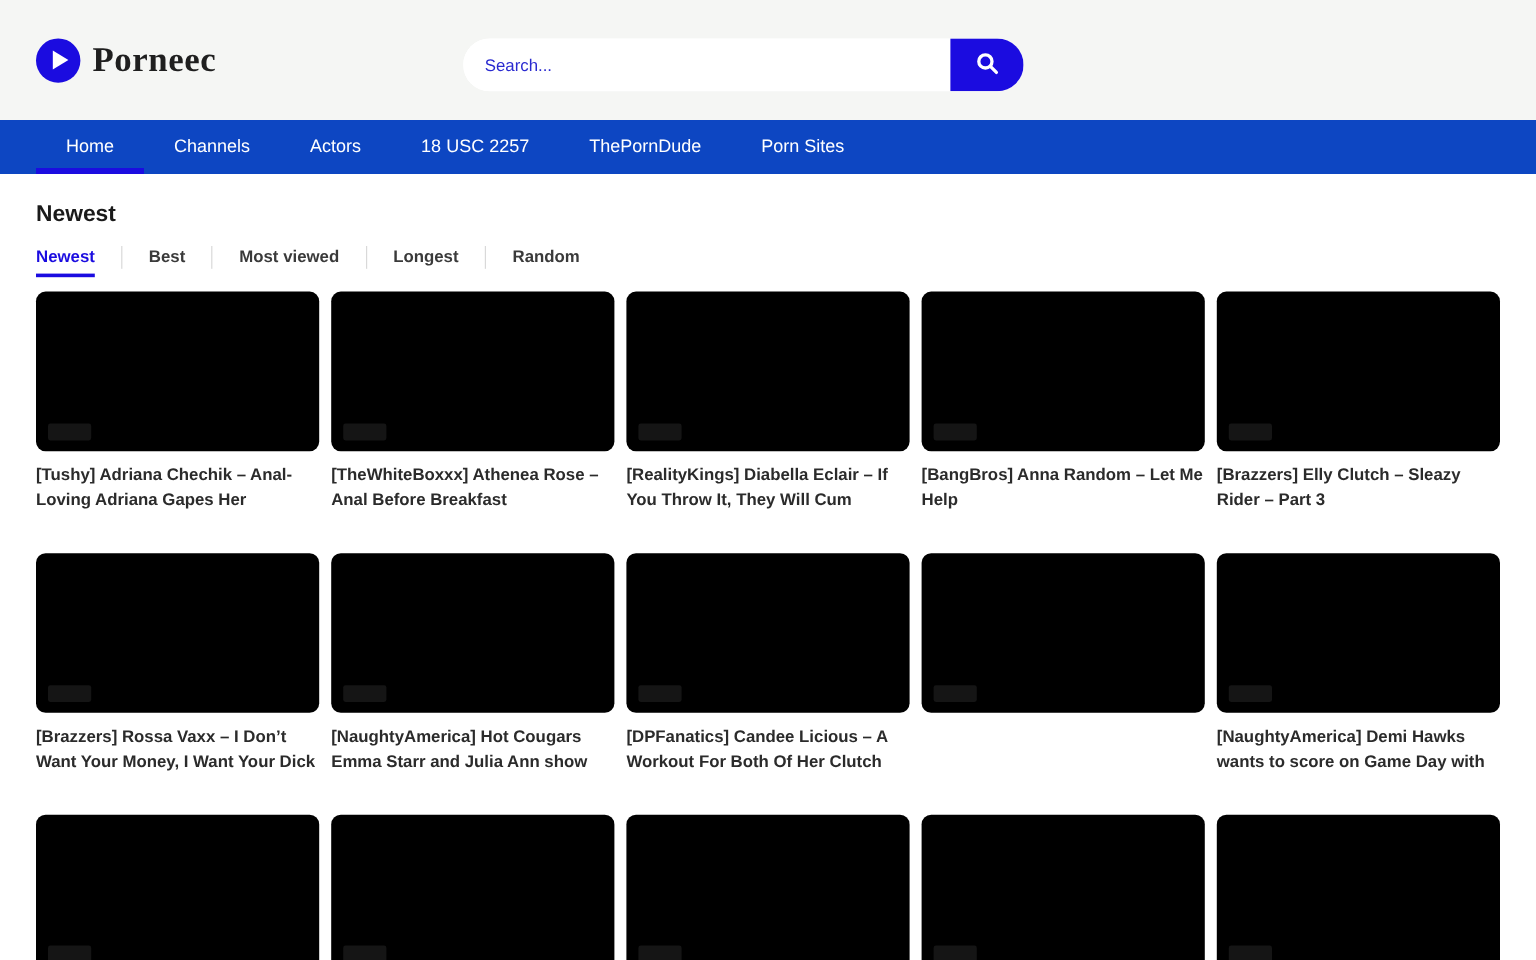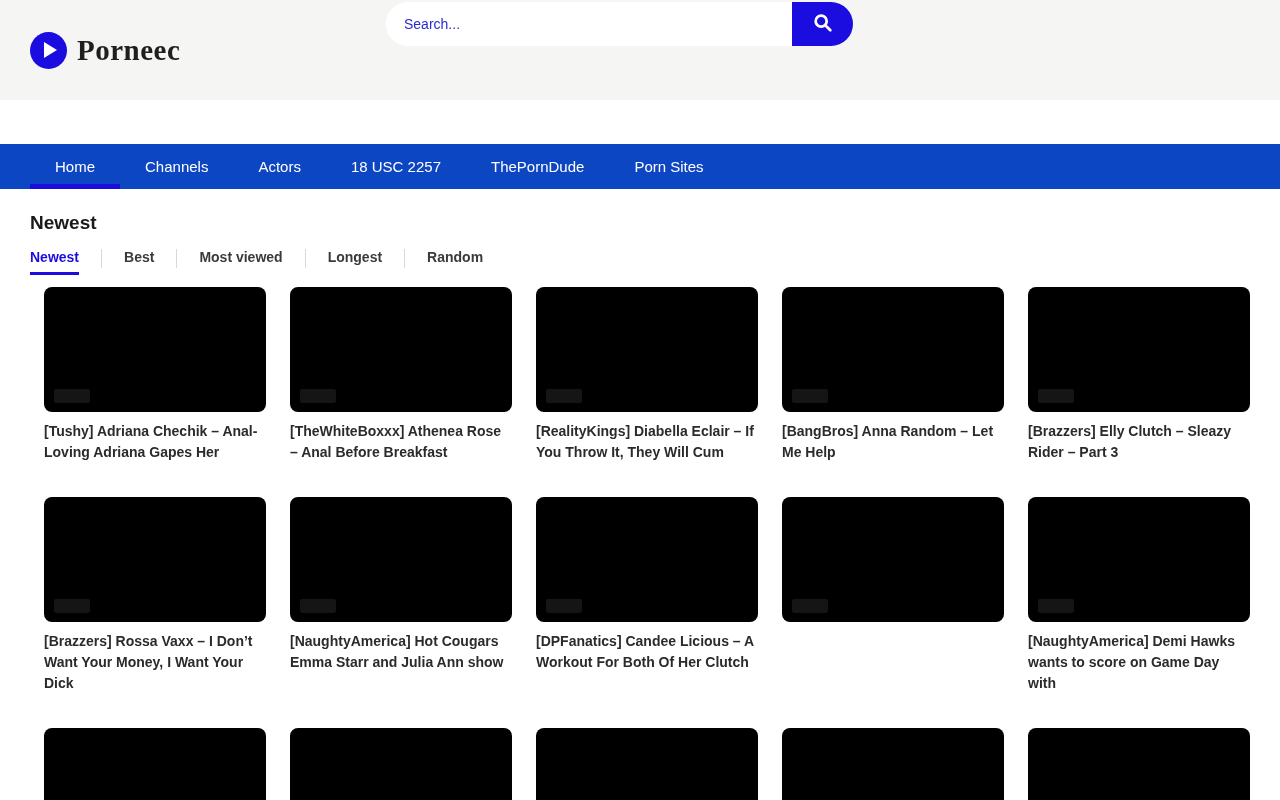--- a/index.html
+++ b/index.html
@@ -10,50 +10,50 @@
   .header { height: 100px; background: #f5f6f4; display: flex; 
     position: relative; }
   .logo { display: flex; align-items: center; gap: 10px; margin-left: 30px; cursor: pointer; }
   .play-circle { width: 37px; height: 37px; border-radius: 50%; background: #1b0ce0;
     display: flex; align-items: center; justify-content: center; }
   .play-tri { width: 0; height: 0; border-top: 8px solid transparent;
     border-bottom: 8px solid transparent; border-left: 13px solid #ffffff; margin-left: 4px; }
   .brand { font-family: "Liberation Serif", serif; font-weight: bold; font-size: 29px;
     color: #1f1f1f; letter-spacing: 0.5px; }
 
-  .search-form { position: absolute; left: 386px; top: 2px; width: 467px; height: 44px;
+  .search-form { position: absolute; left: 386px; top: 32px; width: 467px; height: 44px;
     display: flex; border-radius: 22px; overflow: hidden; background: #ffffff; }
   .search-input { flex: 1; border: none; outline: none; padding: 0 18px; font-size: 14px;
     color: #1b0ce0; background: #ffffff; font-family: "Liberation Sans", sans-serif; }
   .search-input::placeholder { color: #2a2ad0; opacity: 1; }
   .search-btn { width: 61px; border: none; background: #1b0ce0; cursor: pointer;
     display: flex; align-items: center; justify-content: center; }
 
   
   .nav { height: 45px; background: #0d46c2; display: flex; align-items: stretch;
-    padding-left: 30px; margin-top: 44px; }
+    padding-left: 30px; }
   .nav-item { color: #ffffff; font-size: 15px; display: flex; align-items: center;
     padding: 0 25px; position: relative; cursor: pointer; }
   .nav-item.active::after { content: ""; position: absolute; left: 0; right: 0; bottom: 0;
     height: 5px; background: #1b0ce0; }
 
   
   .main { padding: 0 30px; }
   .page-title { font-size: 19px; font-weight: bold; color: #1a1a1a; margin: 23px 0 13px; }
 
   .tabs { display: flex; align-items: center; }
   .tab { font-size: 14px; font-weight: bold; color: #3a3a3a; padding: 2px 0 7px;
     border-bottom: 3px solid transparent; cursor: pointer; }
   .tab.active { color: #1b0ce0; border-bottom-color: #1b0ce0; }
   .tab-sep { width: 1px; height: 19px; background: #d9d9d9; margin: 0 22px 6px; }
 
   
   .grid { margin-top: 12px; display: grid; grid-template-columns: repeat(5, 1fr);
     column-gap: 10px; row-gap: 34px; }
-  .card { cursor: pointer; margin-left: 14px; }
+  .card { cursor: pointer; }
   .thumb { width: 100%; aspect-ratio: 16 / 9; background: #000000; border-radius: 8px;
     position: relative; }
   .badge { position: absolute; left: 10px; bottom: 9px; width: 36px; height: 14px;
     background: #151515; border-radius: 2px; }
   .title { margin-top: 9px; font-size: 14px; font-weight: bold; line-height: 21px;
     color: #2b2b2b; }
 </style>
 </head>
 <body>
 

